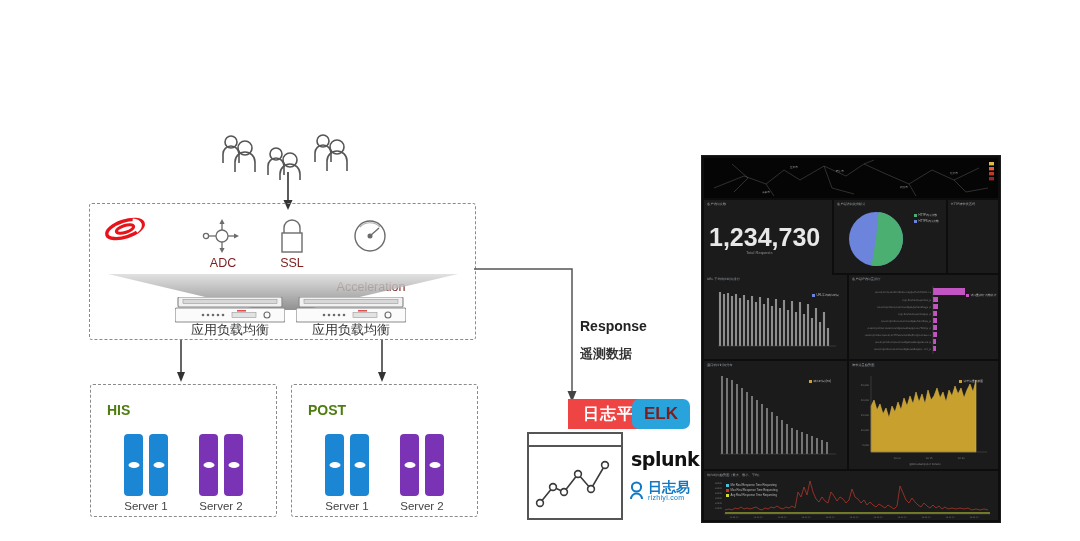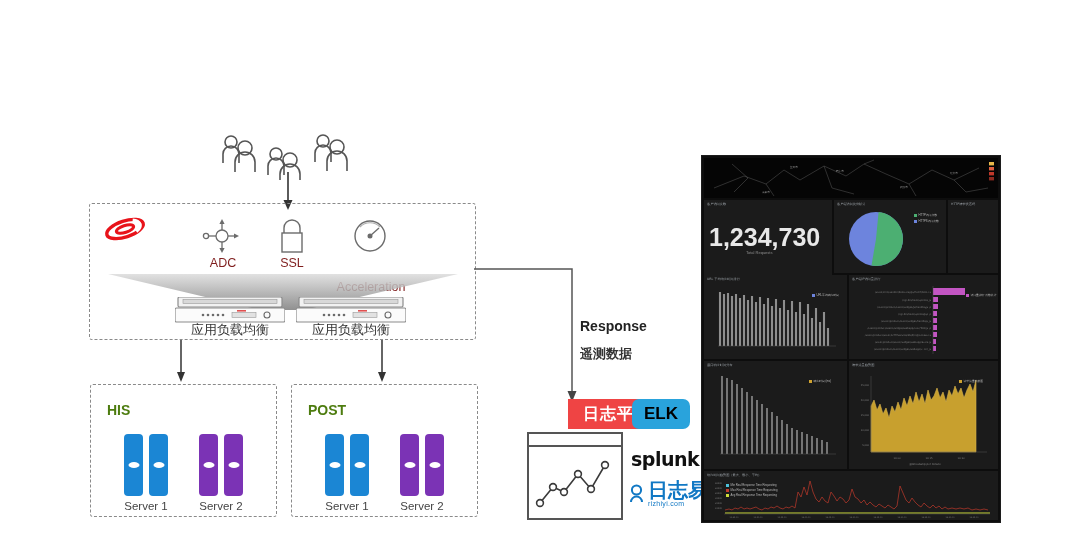--- a/index.html
+++ b/index.html
@@ -72,32 +72,32 @@
   .logbar{
     position:absolute;background:#ef4444;color:#fff;font-weight:bold;
     font-size:16px;display:flex;align-items:center;justify-content:center;
     font-family:Liberation Serif, serif;letter-spacing:1px;margin-left:44px;
   }
   .chartbox{position:absolute;border:2px solid #555;background:#fff;}
   .chartbox-top{
     position:absolute;left:0;top:0;right:0;height:11px;border-bottom:2px solid #555;
   }
   .elk{
-    position:absolute;background:#29a3dc;color:#000000;border-radius:7px;
+    position:absolute;background:#29a3dc;color:#7f1d1d;border-radius:7px;
     font-size:17px;font-weight:bold;display:flex;align-items:center;
     justify-content:center;font-family:"Liberation Sans",sans-serif;
   }
   .splunk{
     position:absolute;font-size:19px;font-weight:bold;color:#111;
     font-family:"DejaVu Sans","Liberation Sans",sans-serif;letter-spacing:-0.5px;
   }
   .splunk .chev{color:#8bc53f;font-size:17px;}
   .rzy{position:absolute;display:flex;align-items:center;}
   .rzy-cn{
-    font-size:20px;font-weight:bold;color:#1178c4;
+    font-size:14px;font-weight:bold;color:#1178c4;
     font-family:"DejaVu Sans",sans-serif;line-height:1;
   }
   .rzy-en{font-size:7px;color:#1178c4;letter-spacing:.3px;}
 
   
   .dash{
     position:absolute;background:#0d0d0d;overflow:hidden;
     border:1px solid #1c1c1c;
   }
   .panel{position:absolute;background:#1b1b1b;overflow:hidden;}

